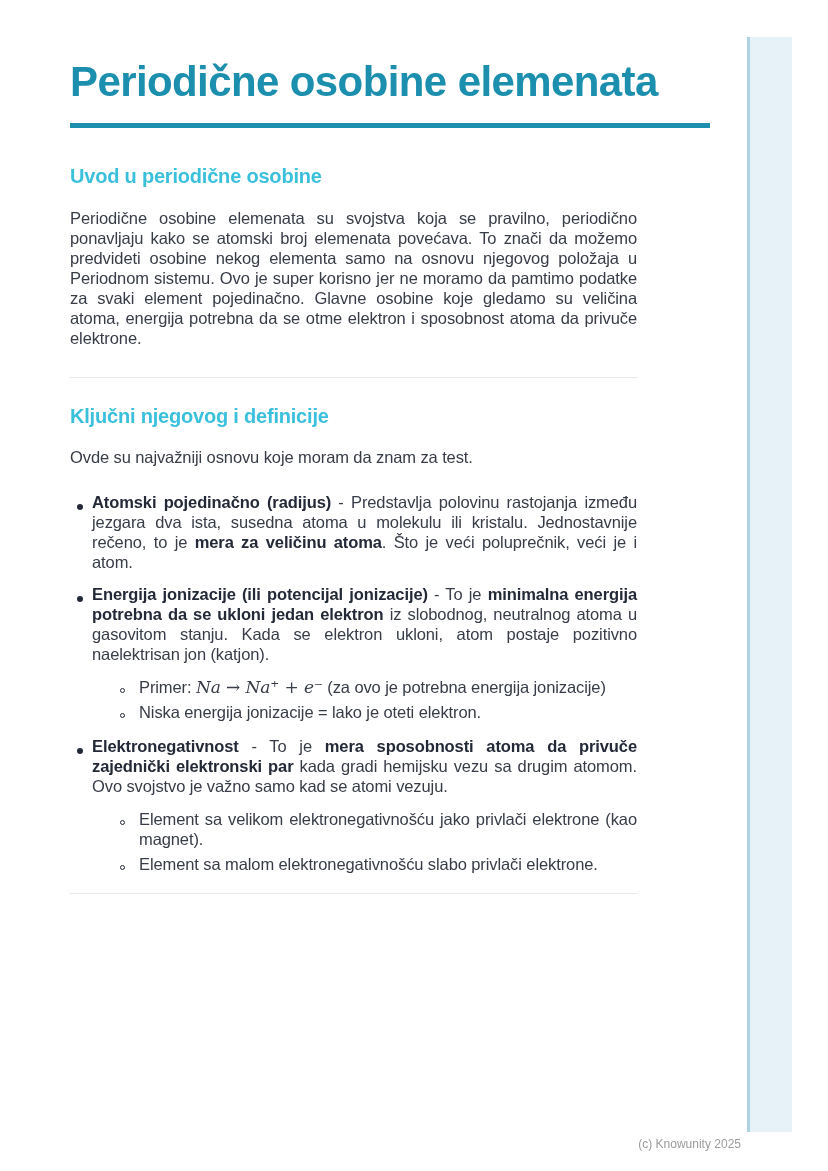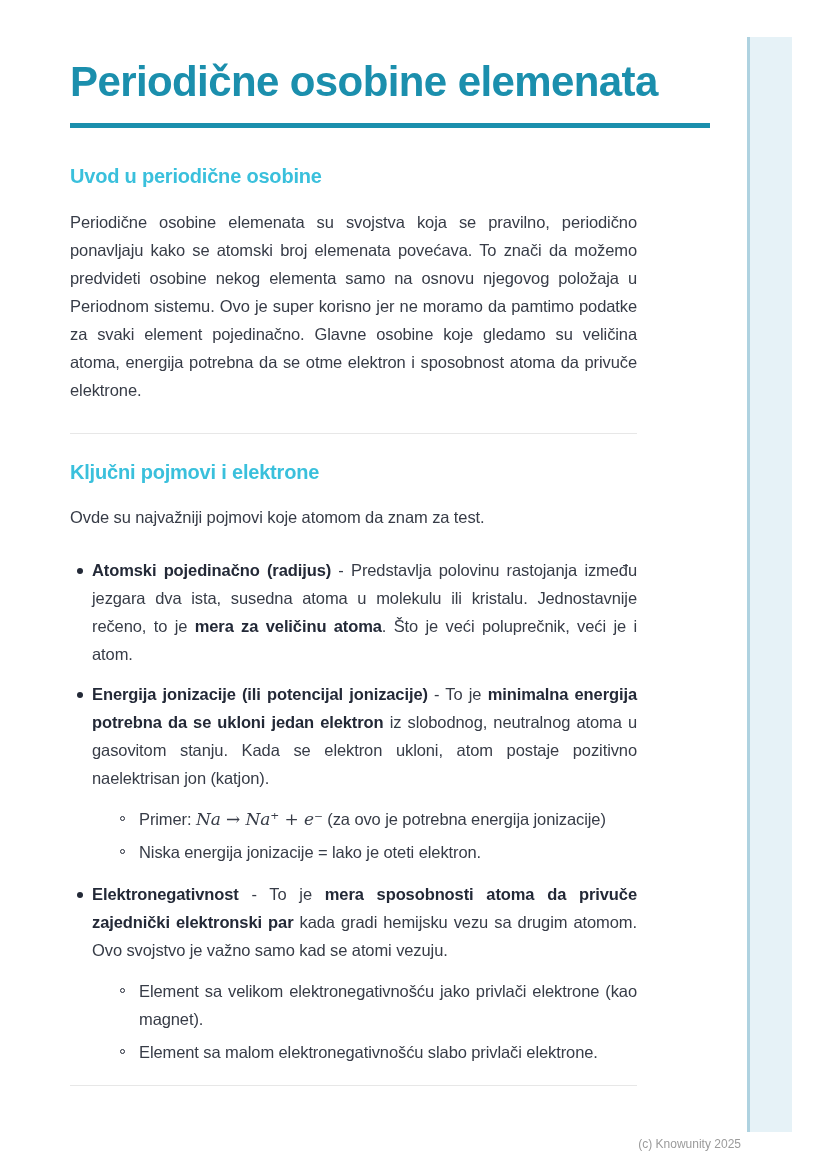--- a/index.html
+++ b/index.html
@@ -42,21 +42,21 @@
     font-weight:700;
     letter-spacing:-0.2px;
     color:var(--heading-color);
   }
   .h2-first{margin-top:37px;}
   .h2-second{margin-top:27px;}
   .body-text{
     width:567px;
     font-size:16.5px;
     letter-spacing:-0.1px;
-    line-height:28px;
+    line-height:20px;
     color:var(--body-color);
   }
   .justified{text-align:justify;text-justify:inter-word;}
   .para{margin-top:20px;}
   .intro-line{margin-top:19px;}
   strong{font-weight:700;color:var(--bold-color);}
   .divider{
     width:567px;height:1px;
     background:var(--divider-color);
     border:none;
@@ -119,23 +119,23 @@
     <h1 class="doc-title">Periodične osobine elemenata</h1>
 
     <div class="title-rule"></div>
 
     <h2 class="section-heading h2-first">Uvod u periodične osobine</h2>
 
     <p class="body-text justified para">Periodične osobine elemenata su svojstva koja se pravilno, periodično ponavljaju kako se atomski broj elemenata povećava. To znači da možemo predvideti osobine nekog elementa samo na osnovu njegovog položaja u Periodnom sistemu. Ovo je super korisno jer ne moramo da pamtimo podatke za svaki element pojedinačno. Glavne osobine koje gledamo su veličina atoma, energija potrebna da se otme elektron i sposobnost atoma da privuče elektrone.</p>
 
     <hr class="divider divider-1">
 
-    <h2 class="section-heading h2-second">Ključni pojmovi i elektrone</h2>
+    <h2 class="section-heading h2-second">Ključni njegovog i definicije</h2>
 
-    <p class="body-text intro-line">Ovde su najvažniji pojmovi koje atomom da znam za test.</p>
+    <p class="body-text intro-line">Ovde su najvažniji osnovu koje moram da znam za test.</p>
 
     <div class="terms" id="terms-list">
         <div class="term-item body-text justified"><span class="marker"></span><strong>Atomski pojedinačno (radijus)</strong><span> - Predstavlja polovinu rastojanja između jezgara dva ista, susedna atoma u molekulu ili kristalu. Jednostavnije rečeno, to je </span><strong>mera za veličinu atoma</strong><span>. Što je veći poluprečnik, veći je i atom.</span></div>
         <div class="term-item body-text justified"><span class="marker"></span><strong>Energija jonizacije (ili potencijal jonizacije)</strong><span> - To je </span><strong>minimalna energija potrebna da se ukloni jedan elektron</strong><span> iz slobodnog, neutralnog atoma u gasovitom stanju. Kada se elektron ukloni, atom postaje pozitivno naelektrisan jon (katjon).</span><div class="sub-list">
             <div class="sub-item"><span class="marker"></span><span>Primer: </span><span class="math">Na → Na⁺ + e⁻</span><span> (za ovo je potrebna energija jonizacije)</span></div>
             <div class="sub-item"><span class="marker"></span><span>Niska energija jonizacije = lako je oteti elektron.</span></div>
           </div></div>
         <div class="term-item body-text justified"><span class="marker"></span><strong>Elektronegativnost</strong><span> - To je </span><strong>mera sposobnosti atoma da privuče zajednički elektronski par</strong><span> kada gradi hemijsku vezu sa drugim atomom. Ovo svojstvo je važno samo kad se atomi vezuju.</span><div class="sub-list">
             <div class="sub-item"><span class="marker"></span><span>Element sa velikom elektronegativnošću jako privlači elektrone (kao magnet).</span></div>
             <div class="sub-item"><span class="marker"></span><span>Element sa malom elektronegativnošću slabo privlači elektrone.</span></div>

